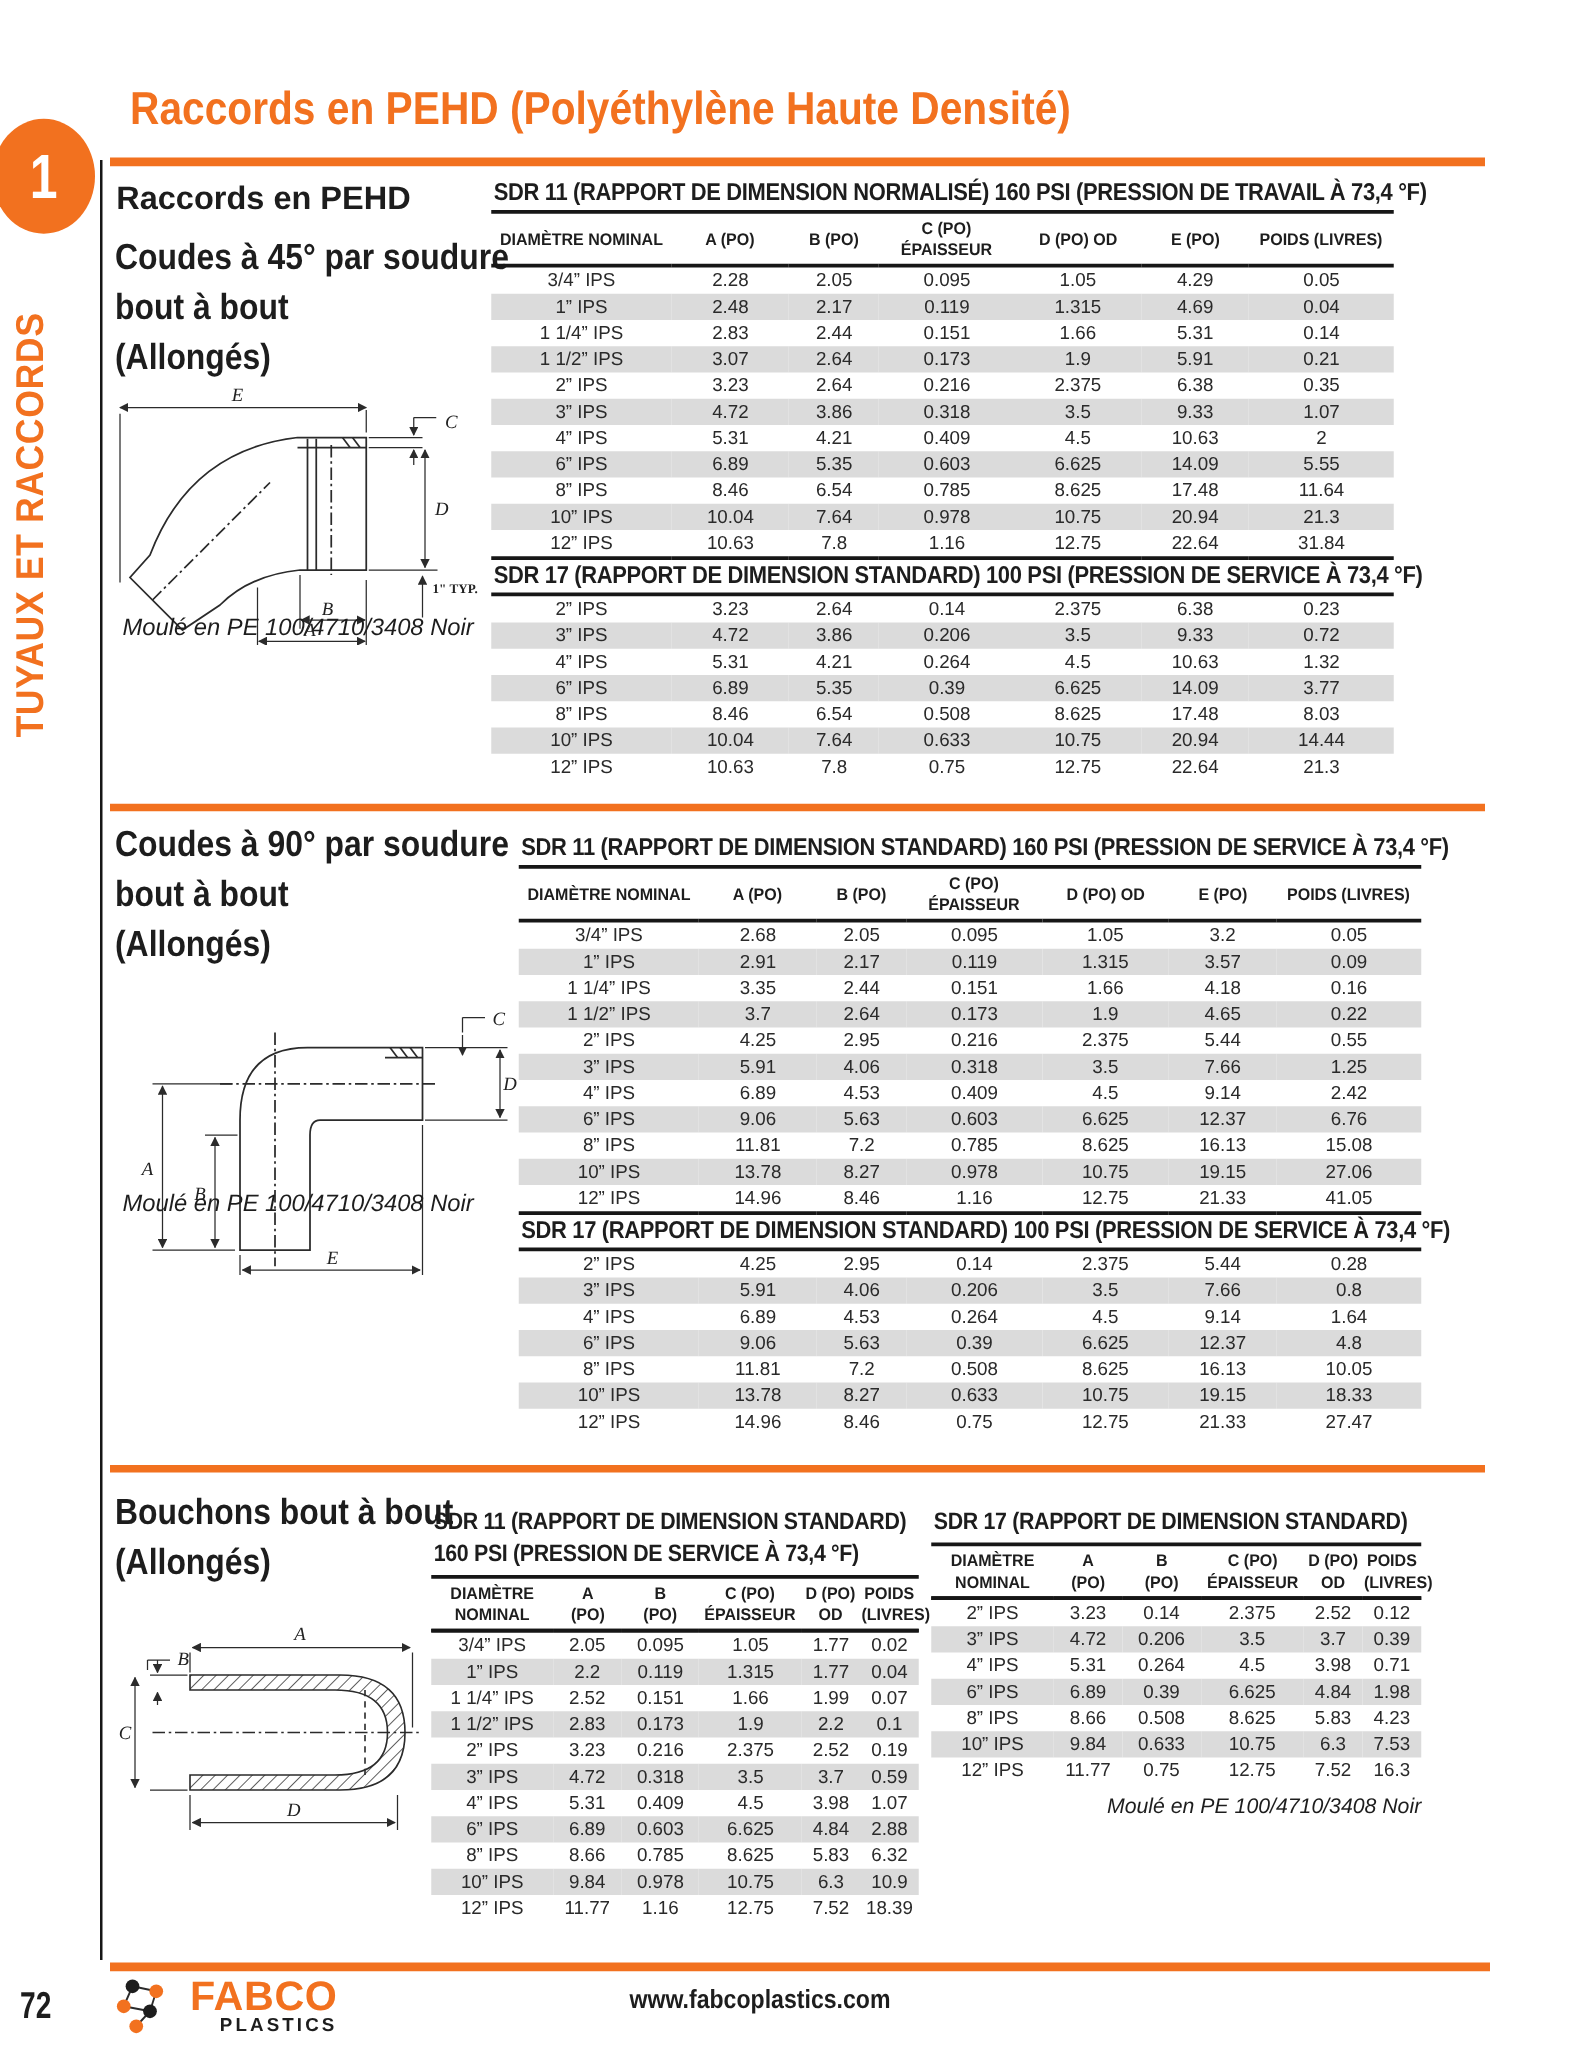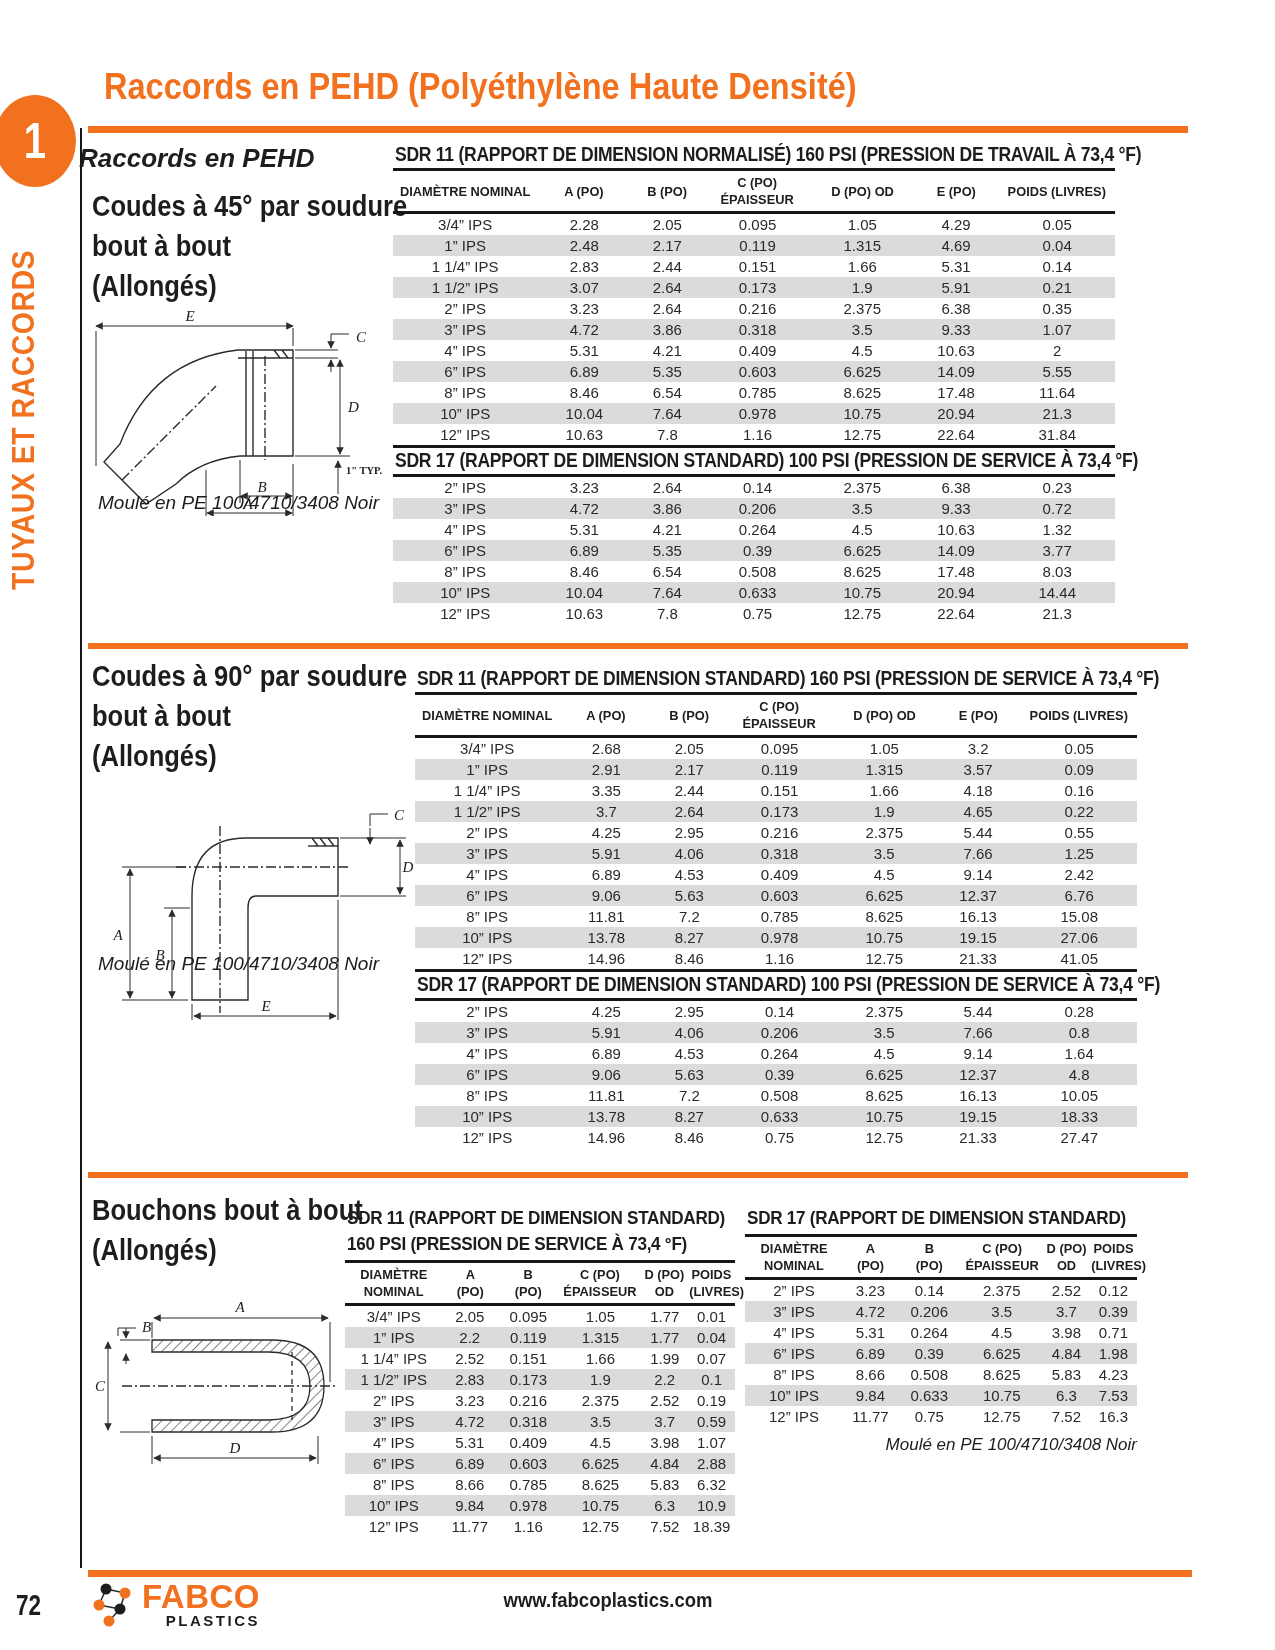--- a/index.html
+++ b/index.html
@@ -18,21 +18,21 @@
 
   
   .page-title{left:104px;top:66px;color:#F2711F;font-size:37px;font-weight:700;white-space:nowrap;}
   .rule{background:#F2711F;height:7px;}
   .rule1{left:88px;top:126px;width:1100px;}
   .rule2{left:88px;top:643px;width:1100px;height:6px;}
   .rule3{left:88px;top:1172px;width:1100px;height:6px;}
   .rule4{left:88px;top:1570px;width:1104px;}
 
   
-  .sec-intro{left:79px;top:143px;font-size:26px;font-weight:700;font-style:italic;white-space:nowrap;}
+  .sec-intro{left:93px;top:143px;font-size:26px;font-weight:700;white-space:nowrap;}
   .sec-heading{font-size:29px;font-weight:700;line-height:40px;white-space:nowrap;}
   .h45{left:92px;top:186px;}
   .h90{left:92px;top:656px;}
   .hcaps{left:92px;top:1190px;}
   .note{font-size:19px;font-style:italic;white-space:nowrap;}
   .note45{left:98px;top:492px;}
   .note90{left:98px;top:953px;}
   .notecaps{text-align:right;margin-top:8px;font-size:17px;}
 
   
@@ -706,21 +706,21 @@
             </th>
           </tr>
         </thead>
       <tbody>
           <tr>
             <td>3/4” IPS</td>
             <td>2.05</td>
             <td>0.095</td>
             <td>1.05</td>
             <td>1.77</td>
-            <td>0.01</td>
+            <td>0.02</td>
           </tr>
           <tr>
             <td>1” IPS</td>
             <td>2.2</td>
             <td>0.119</td>
             <td>1.315</td>
             <td>1.77</td>
             <td>0.04</td>
           </tr>
           <tr>
@@ -912,20 +912,20 @@
         <line x1="7" y1="25" x2="28" y2="29"></line>
           <line x1="33" y1="13" x2="28" y2="29"></line>
         <line x1="28" y1="29" x2="17" y2="41"></line>
       </g>
       <circle cx="14" cy="9" r="5.5" fill="#1d1d1d"></circle>
       <circle cx="33" cy="13" r="5.5" fill="#F2711F"></circle>
       <circle cx="7" cy="25" r="5.5" fill="#F2711F"></circle>
       <circle cx="28" cy="29" r="5.5" fill="#1d1d1d"></circle>
       <circle cx="17" cy="41" r="5.5" fill="#F2711F"></circle>
     </svg>
-    <div style="margin-left:6px;">
+    <div style="margin-left:16px;">
       <div class="logo-name">FABCO</div>
       <div class="logo-sub">PLASTICS</div>
     </div>
   </div>
   <div class="abs site condense">www.fabcoplastics.com</div>
 
 </div>
 
 </body></html>

